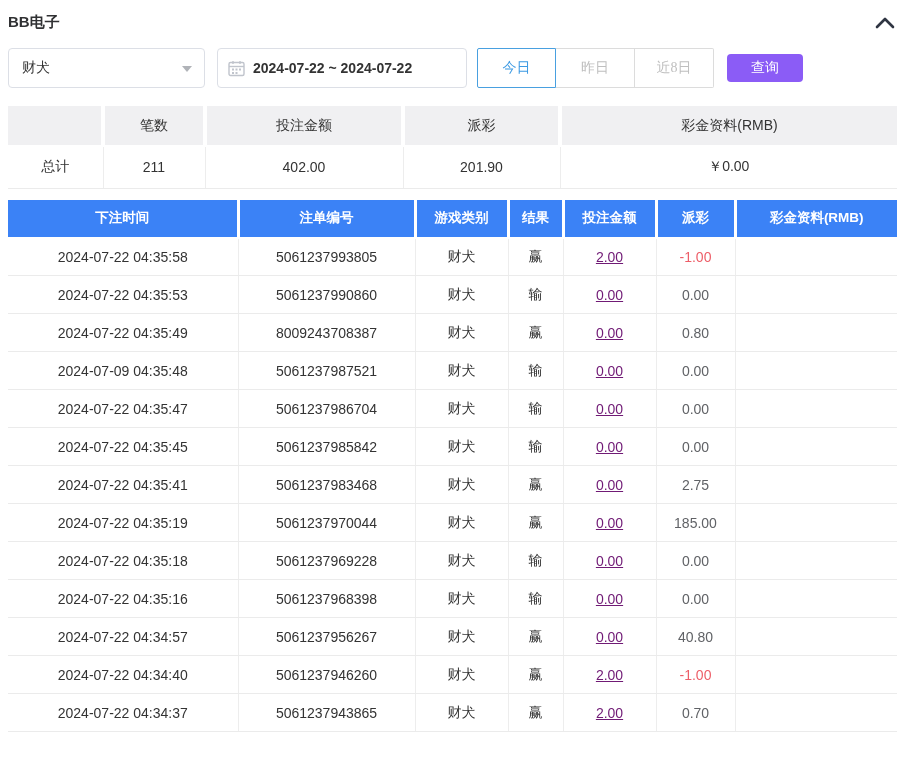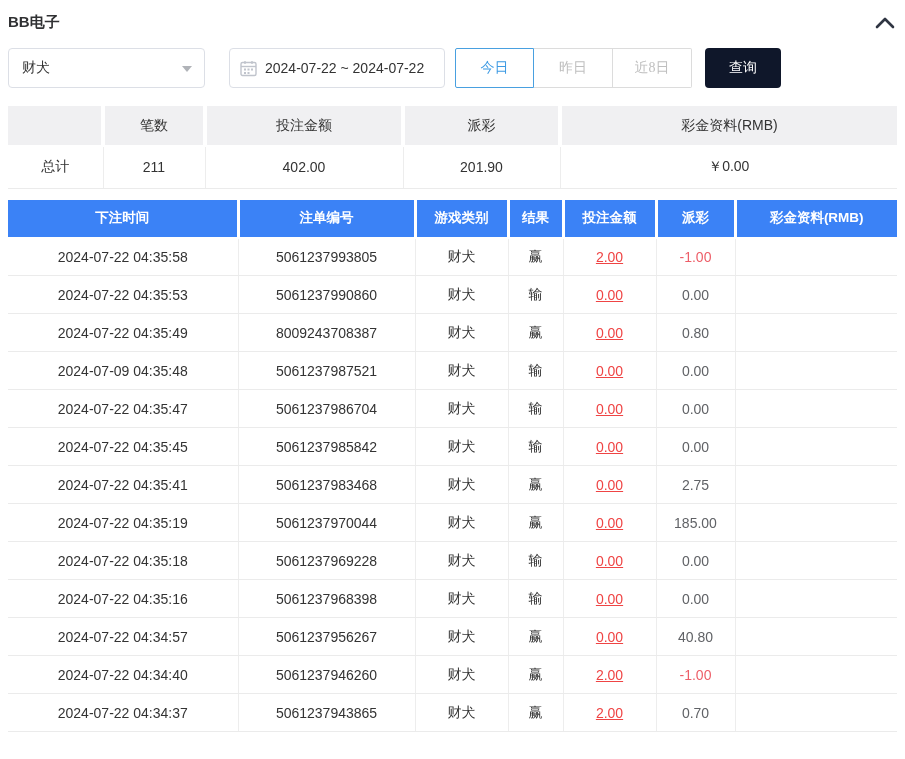--- a/index.html
+++ b/index.html
@@ -17,31 +17,31 @@
   .tab { height:32px; padding:0 17px; border-radius:16px; background:#fff; border:1px solid #dcdfe6;
     color:#909399; font-size:13px; cursor:pointer; font-family:inherit; }
   .tab.active { border-color:#49a0e0; color:#3d9ae3; }
 
   
   .toolbar { display:flex; align-items:center; margin-top:12px; }
   .select { position:relative; width:197px; height:40px; border:1px solid #dcdfe6; border-radius:4px;
     display:flex; align-items:center; padding:0 30px 0 13px; cursor:pointer; font-size:14px; color:#333; background:#fff; }
   .select .caret { position:absolute; right:12px; top:17px; width:0; height:0;
     border-left:5px solid transparent; border-right:5px solid transparent; border-top:6px solid #b0b3b8; }
-  .datebox { margin-left:24px; width:216px; height:40px; border:1px solid #dcdfe6; border-radius:4px;
-    display:flex; align-items:center; padding:0 10px; cursor:pointer; background:#fff; }
+  .datebox { margin-left:12px; width:250px; height:40px; border:1px solid #dcdfe6; border-radius:4px;
+    display:flex; align-items:center; padding:0 10px; cursor:pointer; background:#fff;font-weight:bold; }
   .datebox .cal { display:flex; margin-right:8px; }
   .datebox .dval { font-size:14px; color:#333; white-space:nowrap; }
   .segments { display:flex; margin-left:10px; }
   .seg { width:79px; height:40px; background:#fff; border:1px solid #dcdcdc; border-left-width:0;
     color:#bfbfbf; font-size:14px; cursor:pointer; font-family:Liberation Serif, serif; }
   .seg:first-child { border-left-width:1px; border-radius:2px 0 0 2px; }
   .seg:last-child { border-radius:0 2px 2px 0; }
   .seg.active { border:1px solid #49a0e0; color:#3d9ae3; position:relative; }
-  .search-btn { margin-left:13px; width:76px; height:40px; background:#0f172a; border:none; border-radius:4px;
+  .search-btn { margin-left:13px; width:76px; height:28px; background:#8b5cf6; border:none; border-radius:4px;
     color:#fff; font-size:14px; cursor:pointer; font-family:inherit; }
 
   
   table { border-collapse:collapse; width:889px; table-layout:fixed; text-align:center; }
   th, td { text-align:center; overflow:hidden; white-space:nowrap; }
 
   
   .summary-table { margin-top:18px; font-size:14px; }
   .summary-table th { background:#f0f0f2; height:40px; font-weight:normal; color:#333;
     border-bottom:2px solid #fff; }
@@ -51,21 +51,21 @@
 
   
   .bet-table { margin-top:11px; font-size:14px; }
   .bet-table th { background:#3b82f6; color:#fff; height:38px; font-weight:bold; font-size:13.5px;
     border-bottom:2px solid #fff; }
   .bet-table th + th { border-left:3px solid #fff; }
   .bet-table td { height:38px; color:#333; border-bottom:1px solid #ebebeb; background:#fff; }
   .bet-table td + td { border-left:1px solid #ededed; }
   .bet-table .payout { color:#606266; }
   .bet-table .payout.neg { color:#ed5e68; }
-  .amt-link { color:#ef4444; text-decoration:underline; cursor:pointer; }
+  .amt-link { color:#701a75; text-decoration:underline; cursor:pointer; }
 </style>
 </head>
 <body>
 
 <div class="page">
 
   <div class="panel-header">
     <div class="panel-title">BB电子</div>
     <span class="chevron-btn">
       <svg width="20" height="14" viewBox="0 0 20 14">

